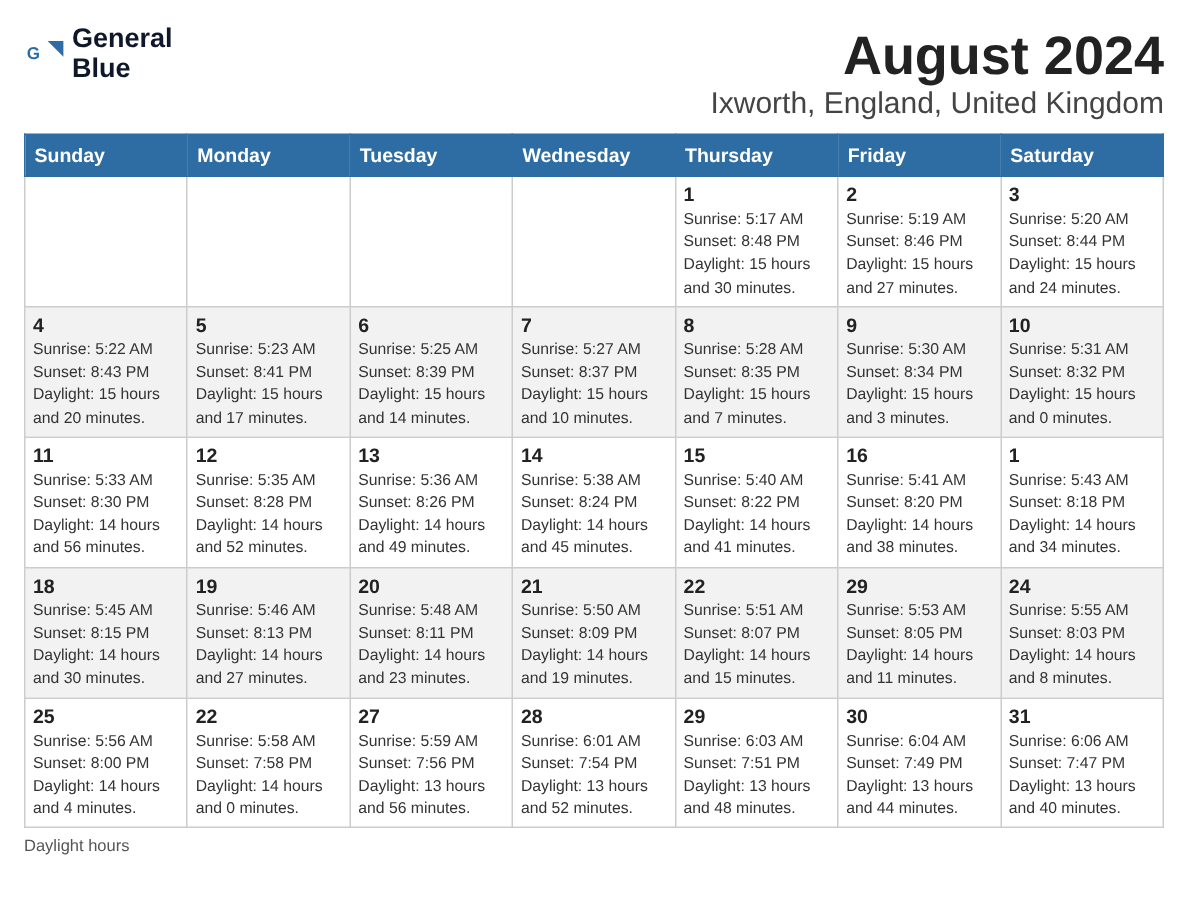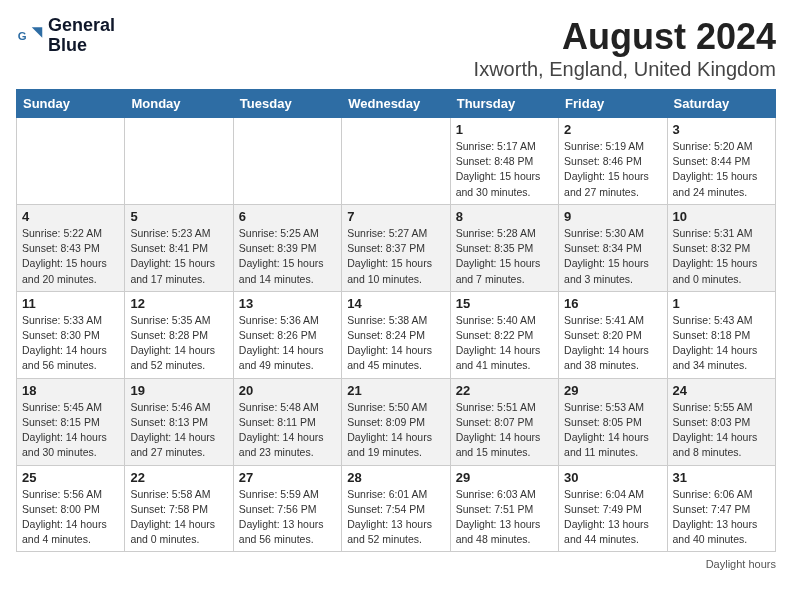--- a/index.html
+++ b/index.html
@@ -60,21 +60,21 @@
       color: #222;
       display: block;
       margin-bottom: 2px;
     }
     .day-info { color: #333; line-height: 1.45; }
     .empty-cell { background: #fff !important; }
     .footer-note {
       font-size: 11px;
       color: #555;
       margin-top: 6px;
-      text-align: right;
+      text-align: left;
     }
   </style>
 </head>
 <body>
 
 <div class="header">
   <div class="logo">
     <svg class="logo-icon" viewBox="0 0 32 32">
       <text x="2" y="20" font-size="13" font-weight="bold" fill="#2e6da4">G</text>
       <polygon points="18,6 30,6 30,18" fill="#2e6da4"></polygon>

